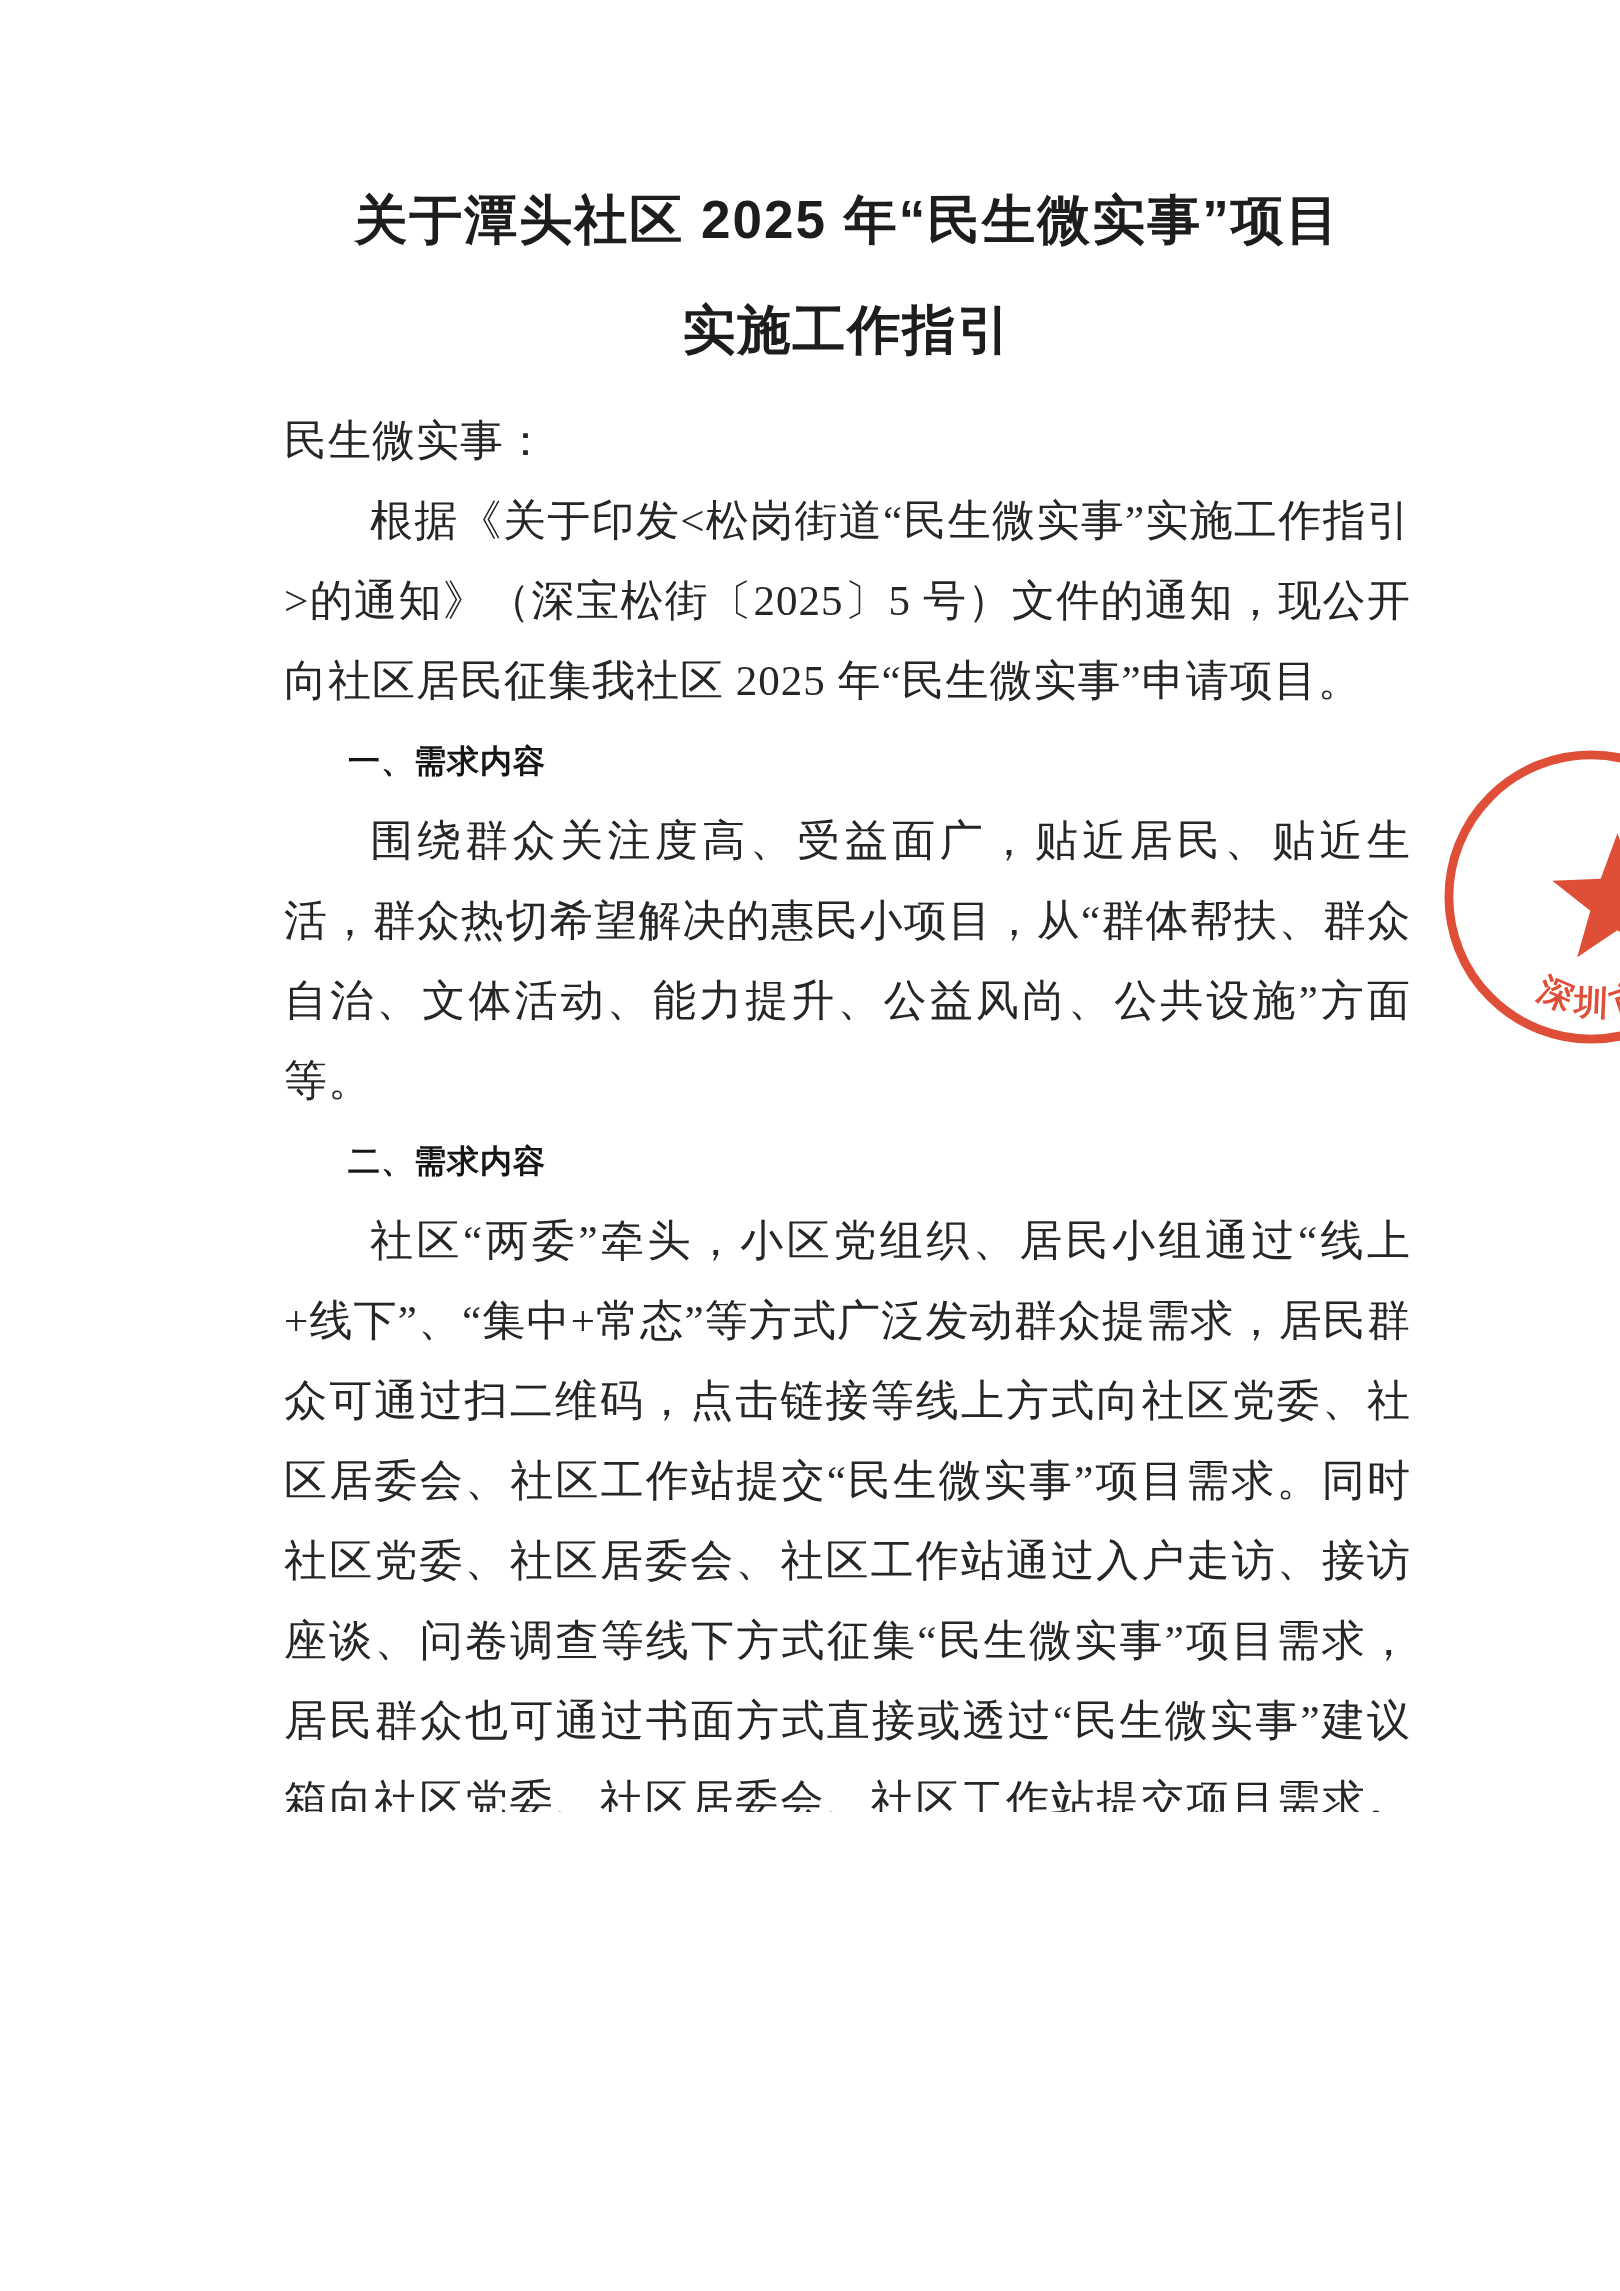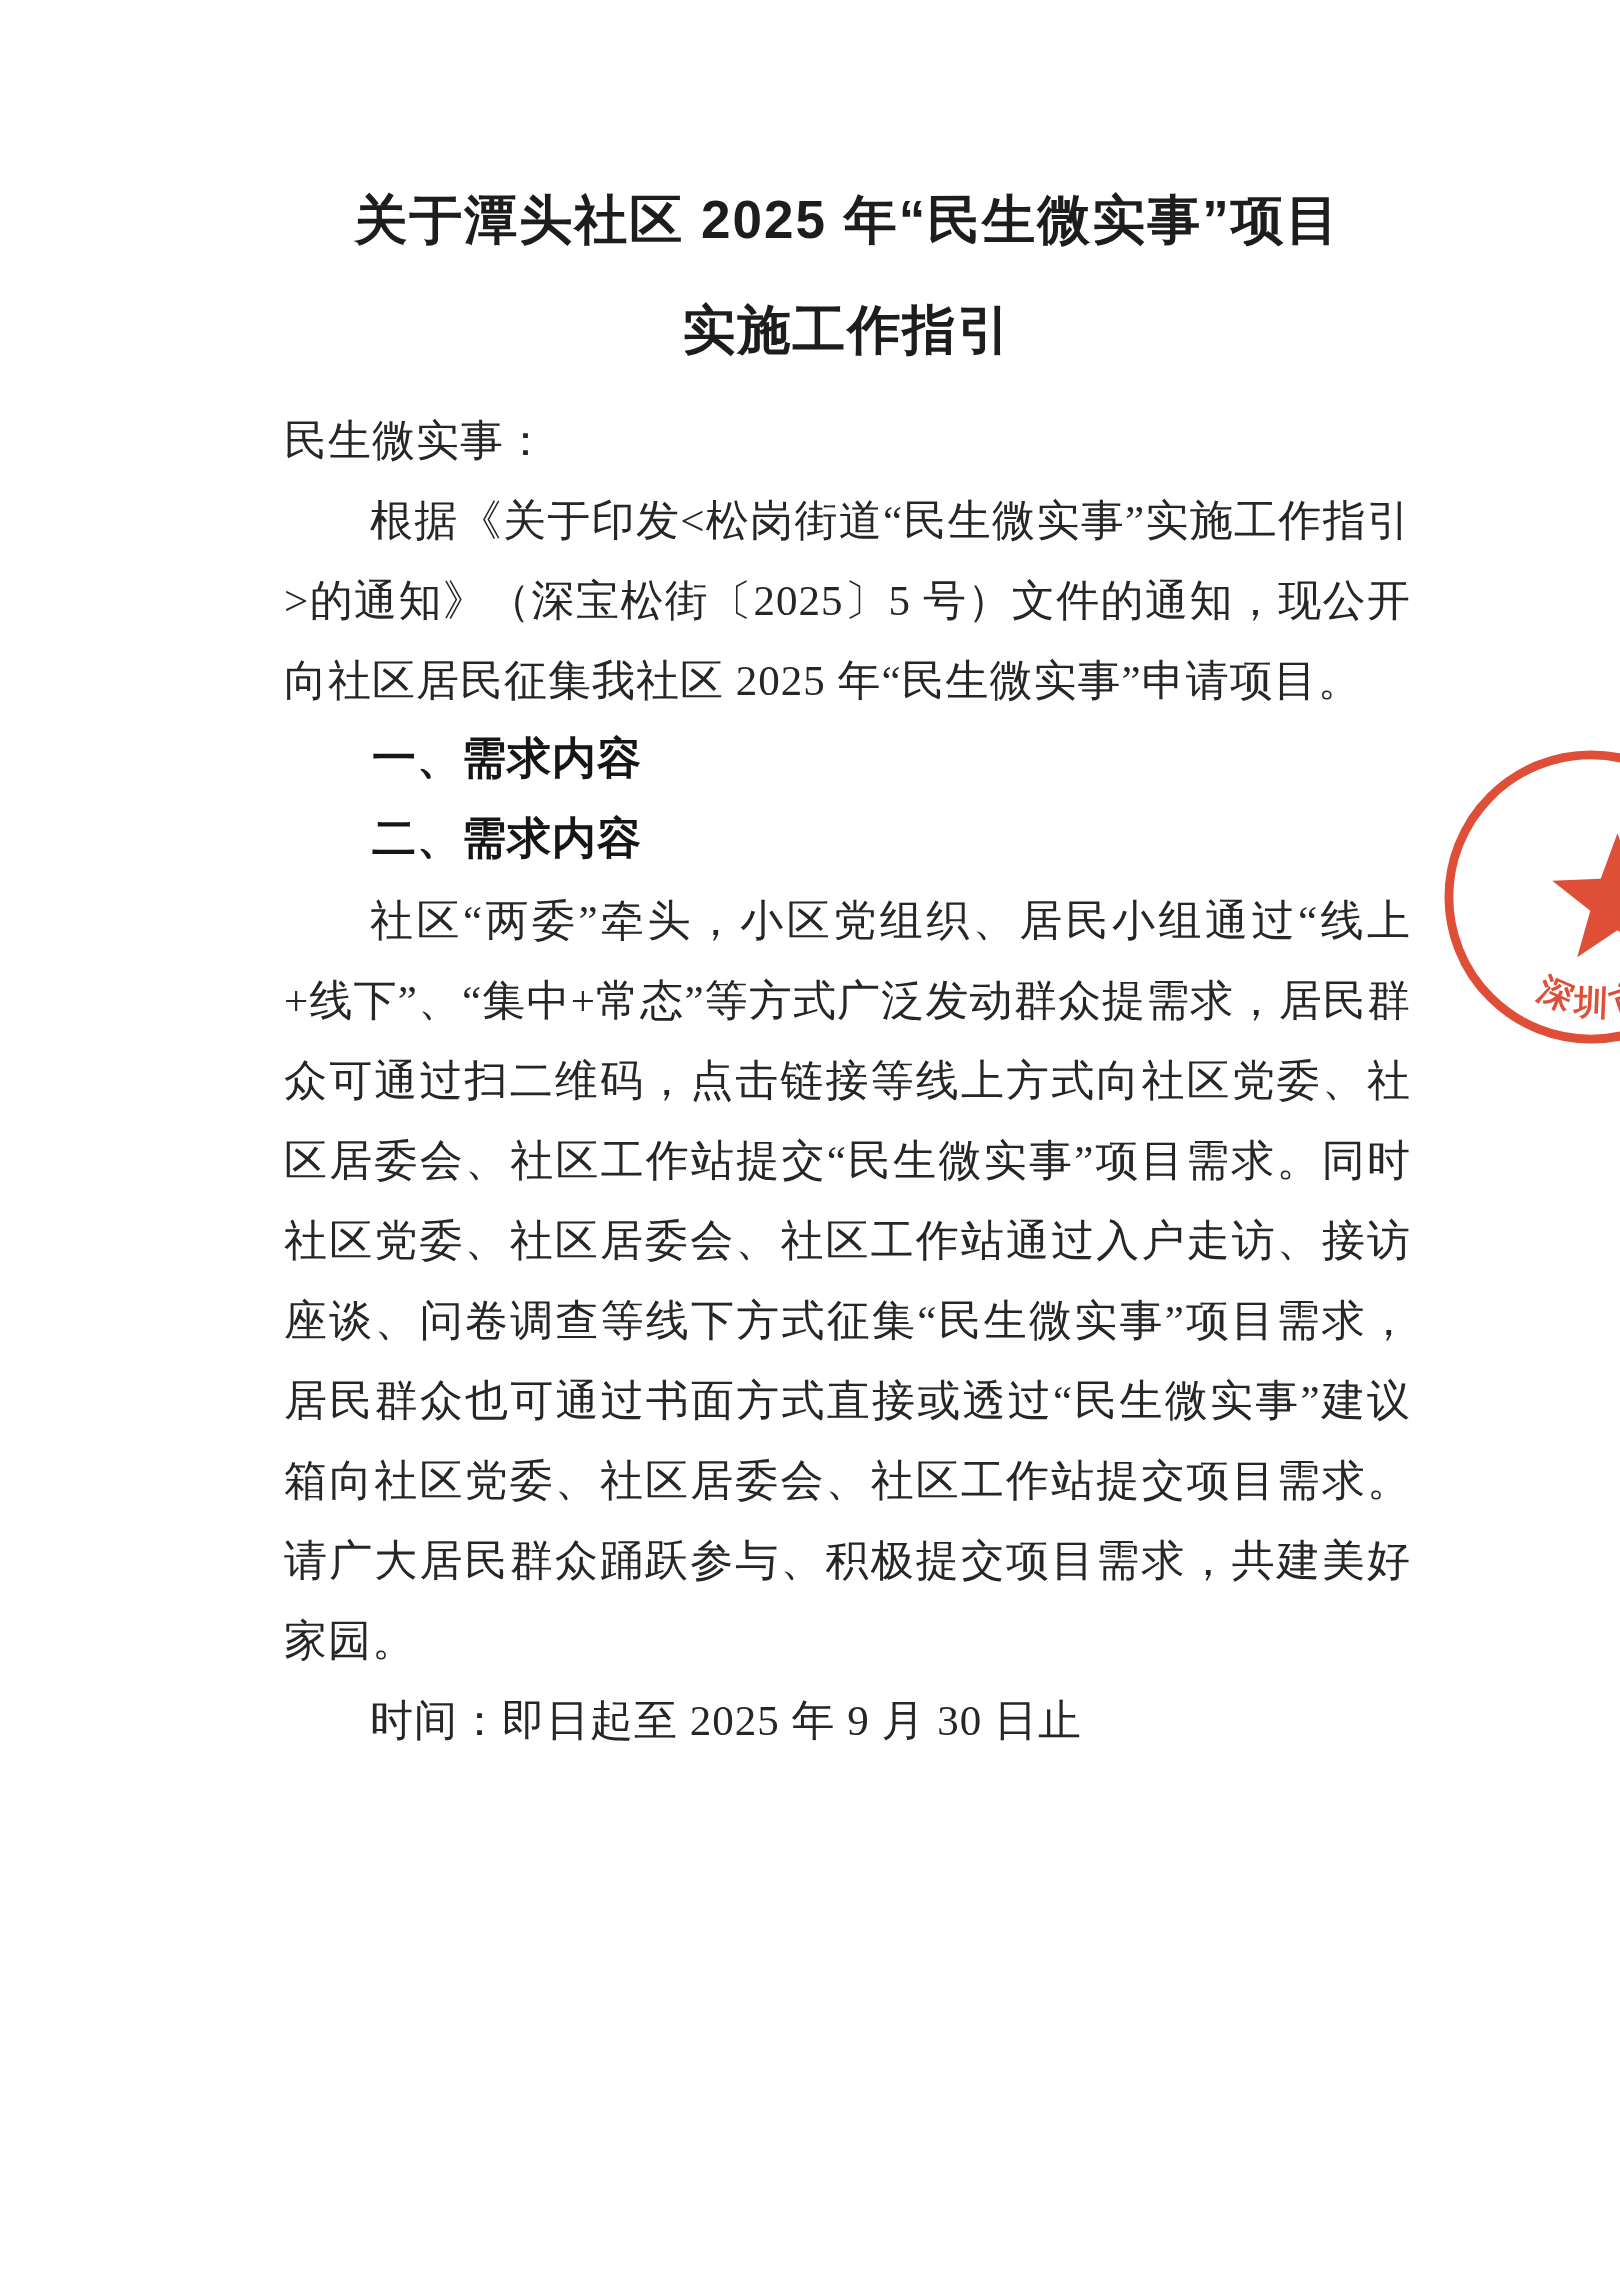--- a/index.html
+++ b/index.html
@@ -37,24 +37,24 @@
     font-size: 43px;
     line-height: 80px;
     text-align: justify;
     letter-spacing: 1px;
   }
 
   p { margin: 0; }
   .para-indent { text-indent: 2em; }
 
   .section-heading {
-    font-family: Liberation Mono, monospace;
+    font-family: Liberation Sans, sans-serif;
     font-weight: 700;
     color: #161616;
-    font-size: 44px;
+    font-size: 32px;
     line-height: 80px;
     margin: 0;
     text-indent: 2em;
     letter-spacing: 1px;
   }
 
   .stamp {
     position: absolute;
     left: 1395px;
     top: 701px;
@@ -79,20 +79,21 @@
 
     <h1 class="doc-title">
       <span class="title-line">关于潭头社区 2025 年“民生微实事”项目</span>
       <span class="title-line">实施工作指引</span>
     </h1>
 
     <div class="body-text">
       <p>民生微实事：</p>
       <p class="para-indent">根据《关于印发&lt;松岗街道“民生微实事”实施工作指引&gt;的通知》（深宝松街〔2025〕5 号）文件的通知，现公开向社区居民征集我社区 2025 年“民生微实事”申请项目。</p>
       <p class="section-heading">一、需求内容</p>
+      <p class="para-indent">围绕群众关注度高、受益面广，贴近居民、贴近生活，群众热切希望解决的惠民小项目，从“群体帮扶、群众自治、文体活动、能力提升、公益风尚、公共设施”方面等。</p>
       <p class="section-heading">二、需求内容</p>
       <p class="para-indent">社区“两委”牵头，小区党组织、居民小组通过“线上+线下”、“集中+常态”等方式广泛发动群众提需求，居民群众可通过扫二维码，点击链接等线上方式向社区党委、社区居委会、社区工作站提交“民生微实事”项目需求。同时社区党委、社区居委会、社区工作站通过入户走访、接访座谈、问卷调查等线下方式征集“民生微实事”项目需求，居民群众也可通过书面方式直接或透过“民生微实事”建议箱向社区党委、社区居委会、社区工作站提交项目需求。请广大居民群众踊跃参与、积极提交项目需求，共建美好家园。</p>
       <p class="para-indent">时间：即日起至 2025 年 9 月 30 日止</p>
     </div>
 
   </div>
 
   <div class="stamp">
     <svg viewBox="0 0 400 400" xmlns="http://www.w3.org/2000/svg">
       <g>

